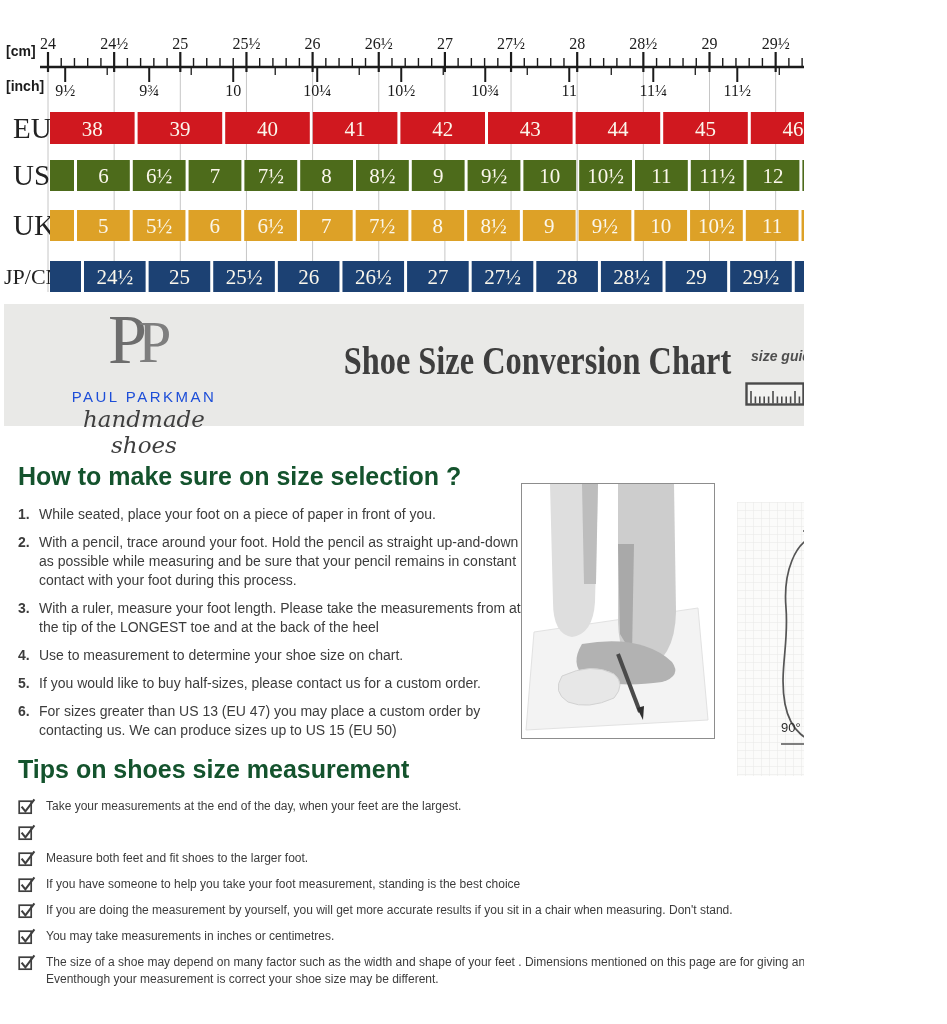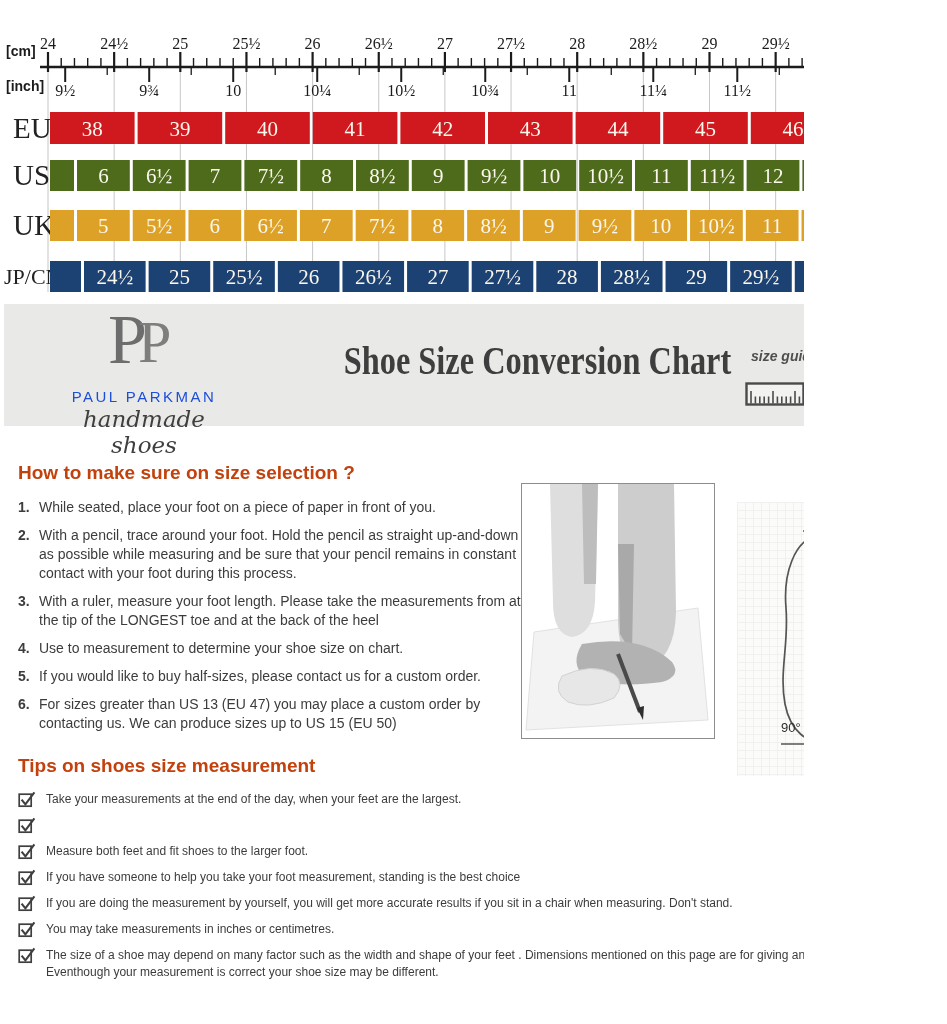--- a/index.html
+++ b/index.html
@@ -24,21 +24,21 @@
   .brand-tagline{font-family:"DejaVu Serif",serif;font-style:italic;font-size:23px;color:#3f3f3f;margin-top:1px;}
   .banner-title{position:absolute;left:300px;top:34px;width:410px;text-align:left;}
   .banner-title span{display:inline-block;transform:scaleX(.83);transform-origin:center;
       font-family:"Liberation Serif",serif;font-weight:bold;font-size:39px;color:#3e3e3e;white-space:nowrap;}
   .size-guide{position:absolute;left:741px;top:44px;width:110px;}
   .size-guide .sg-label{font-size:14px;font-weight:bold;color:#4f4f4f;margin-left:6px;font-style:italic;}
   .sg-row{display:flex;align-items:flex-end;gap:5px;margin-top:2px;}
 
   
   .howto{position:absolute;left:18px;top:462px;width:505px;}
-  .howto h2,.tips h2{font-size:19px;color:#c2410c;margin:0 0 14px 0;}
+  .howto h2,.tips h2{font-size:25px;color:#14532d;margin:0 0 14px 0;}
   .step{display:flex;gap:6px;margin-bottom:9px;font-size:14px;line-height:19px;color:#3c3c3c;}
   .step-num{font-weight:bold;min-width:15px;}
 
   
   .fig-left{position:absolute;left:521px;top:483px;width:192px;height:254px;border:1px solid #8d8d8d;background:#fff;}
   .fig-right{position:absolute;left:737px;top:502px;width:209px;height:274px;background:#fff;}
   .fig-right svg text{font-family:"Liberation Sans",sans-serif;font-size:13px;fill:#2e2e2e;}
 
   
   .tips{position:absolute;left:18px;top:755px;width:905px;}

